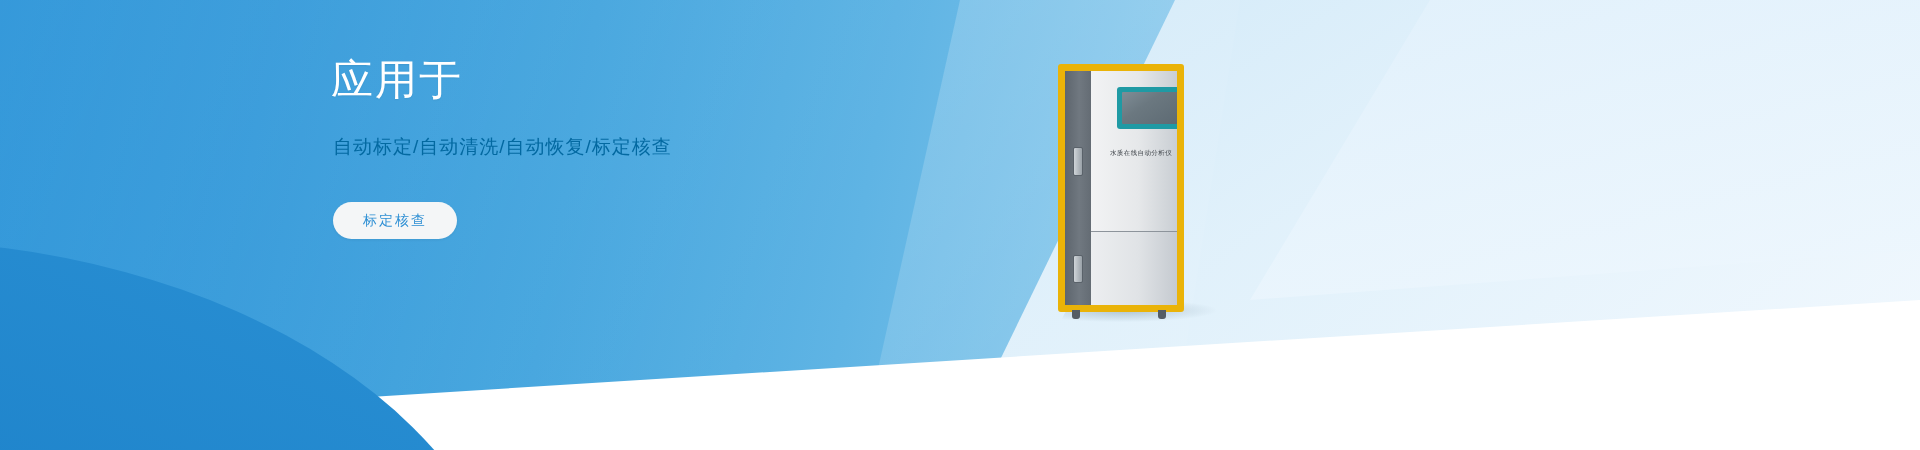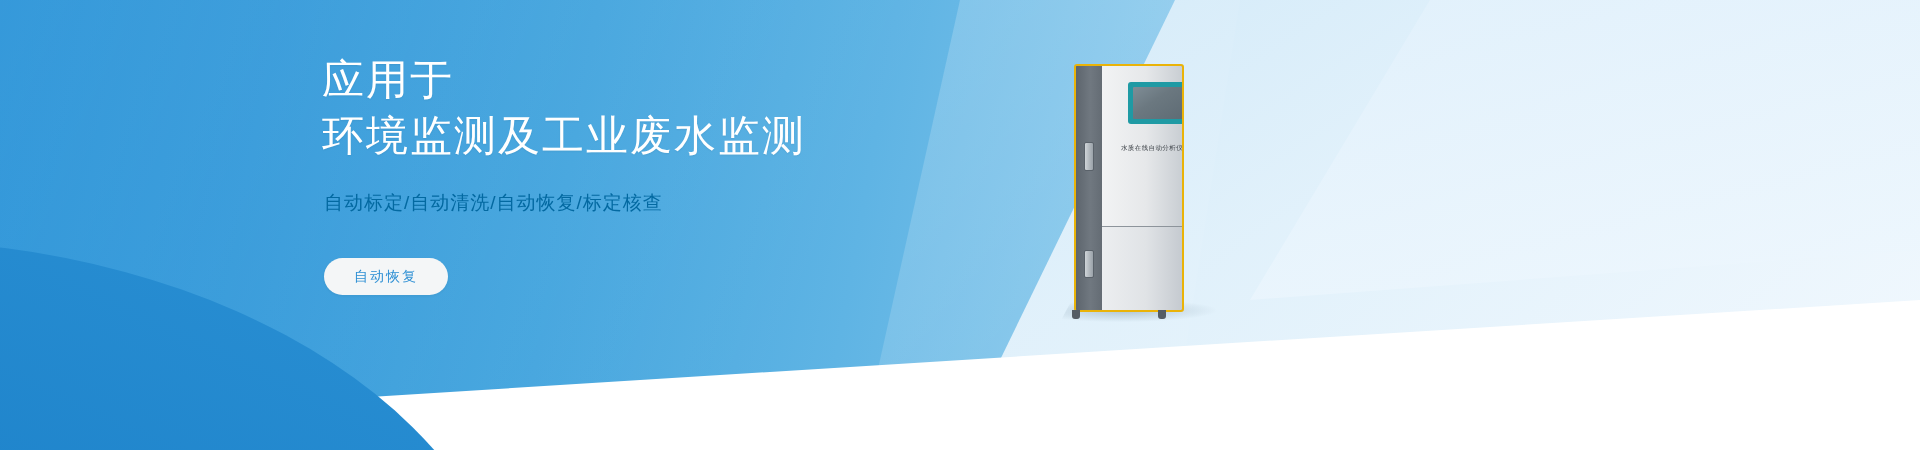--- a/index.html
+++ b/index.html
@@ -85,21 +85,21 @@
   
   .ray {
     position: absolute;
     inset: 0;
     background: linear-gradient(115deg, rgba(255,255,255,.10) 0%, rgba(255,255,255,0) 45%);
   }
 
   
   .content {
     position: absolute;
-    left: 322px;
+    left: 331px;
     top: 52px;
     width: 700px;
     z-index: 6;
   }
   .headline {
     color: #ffffff;
     font-size: 42px;
     line-height: 56px;
     font-weight: 400;
     letter-spacing: 2px;
@@ -150,25 +150,24 @@
     left: 8px;
     top: 236px;
     width: 150px;
     height: 22px;
     background: radial-gradient(ellipse at 40% 50%, rgba(90,120,140,.35) 0%, rgba(120,150,170,0) 72%);
     transform: skewX(-28deg);
   }
   .cab {
     position: absolute;
     inset: 0;
-    border: 2px solid #eab308;
+    border: 7px solid #eab308;
     border-radius: 3px;
     background: #6d757c;
     overflow: hidden;
-    margin-left: 16px;
   }
   
   .cab-side {
     position: absolute;
     left: 0; top: 0; bottom: 0;
     width: 26px;
     background: linear-gradient(90deg, #5d656d 0%, #707880 55%, #646c74 100%);
     border-right: 1px solid #464e56;
   }
   
@@ -259,24 +258,23 @@
   <div class="ray"></div>
   <div class="wedge-mid"></div>
   <div class="wedge-right"></div>
   <div class="wedge-right-2"></div>
   <div class="wedge-bottom"></div>
   <div class="corner-blue"></div>
 
   <div class="content">
     <h1 class="headline">
       <span class="line">应用于</span>
-      <span class="line">环境监测及工业废水监测</span>
     </h1>
     <p class="subtitle">自动标定/自动清洗/自动恢复/标定核查</p>
-    <button class="cta">自动恢复</button>
+    <button class="cta">标定核查</button>
   </div>
 
   <div class="product">
     <div class="cab-shadow"></div>
     <div class="cab">
       <div class="cab-side"></div>
       <div class="cab-front-top"></div>
       <div class="cab-front-bot"></div>
 
       <div class="screen-bezel">

